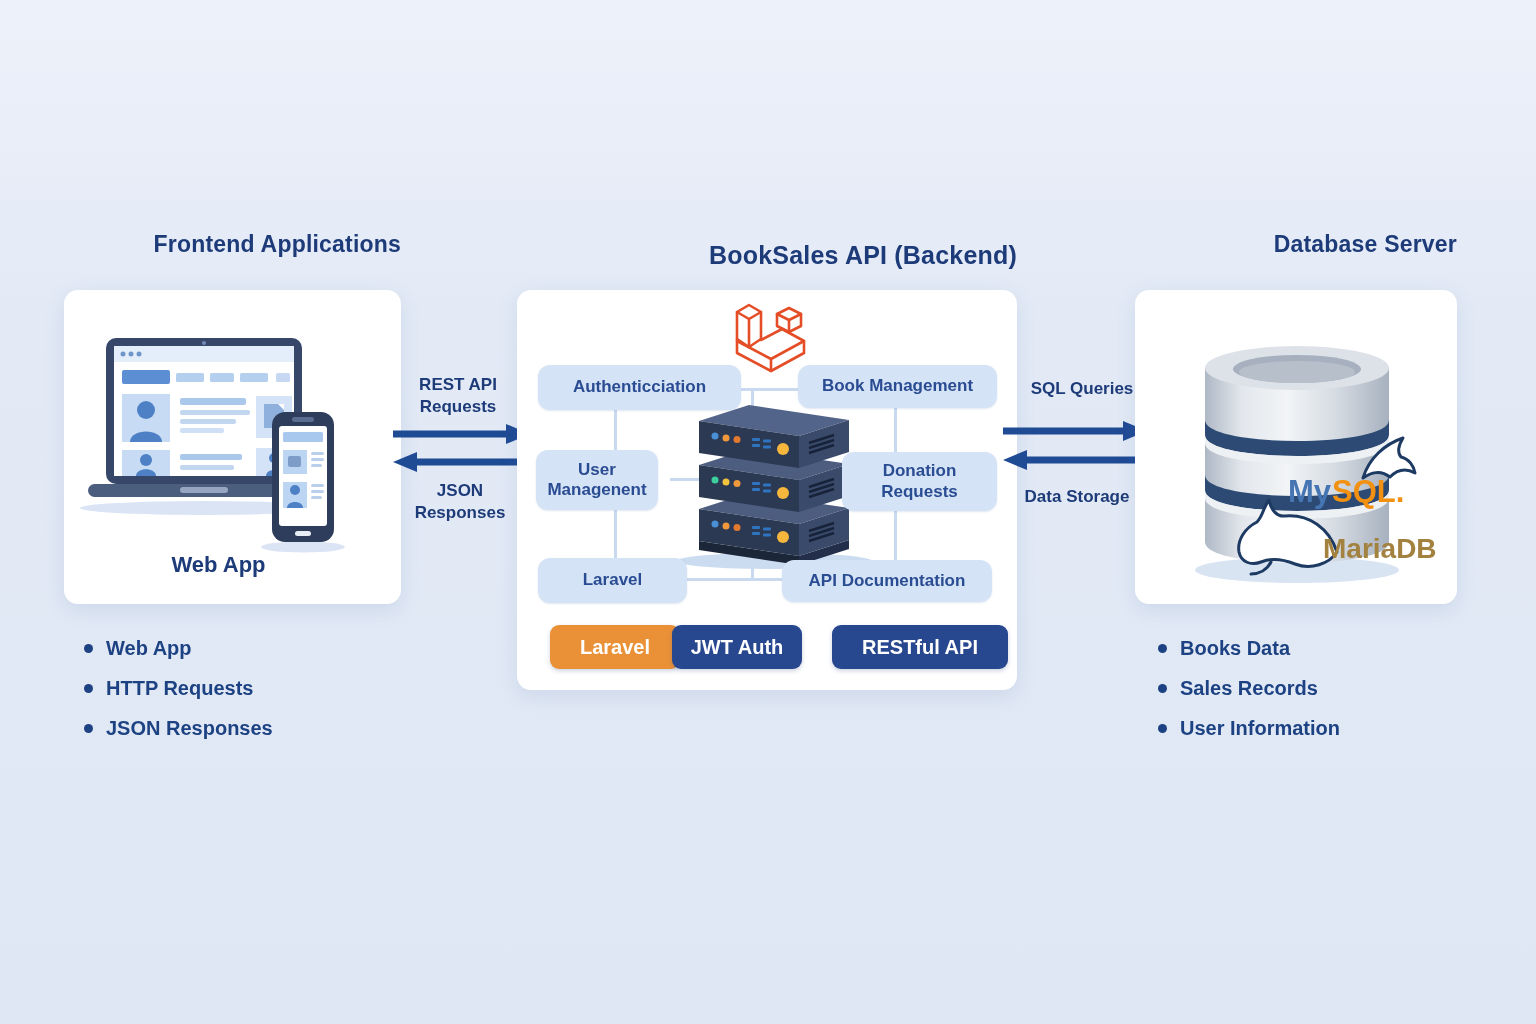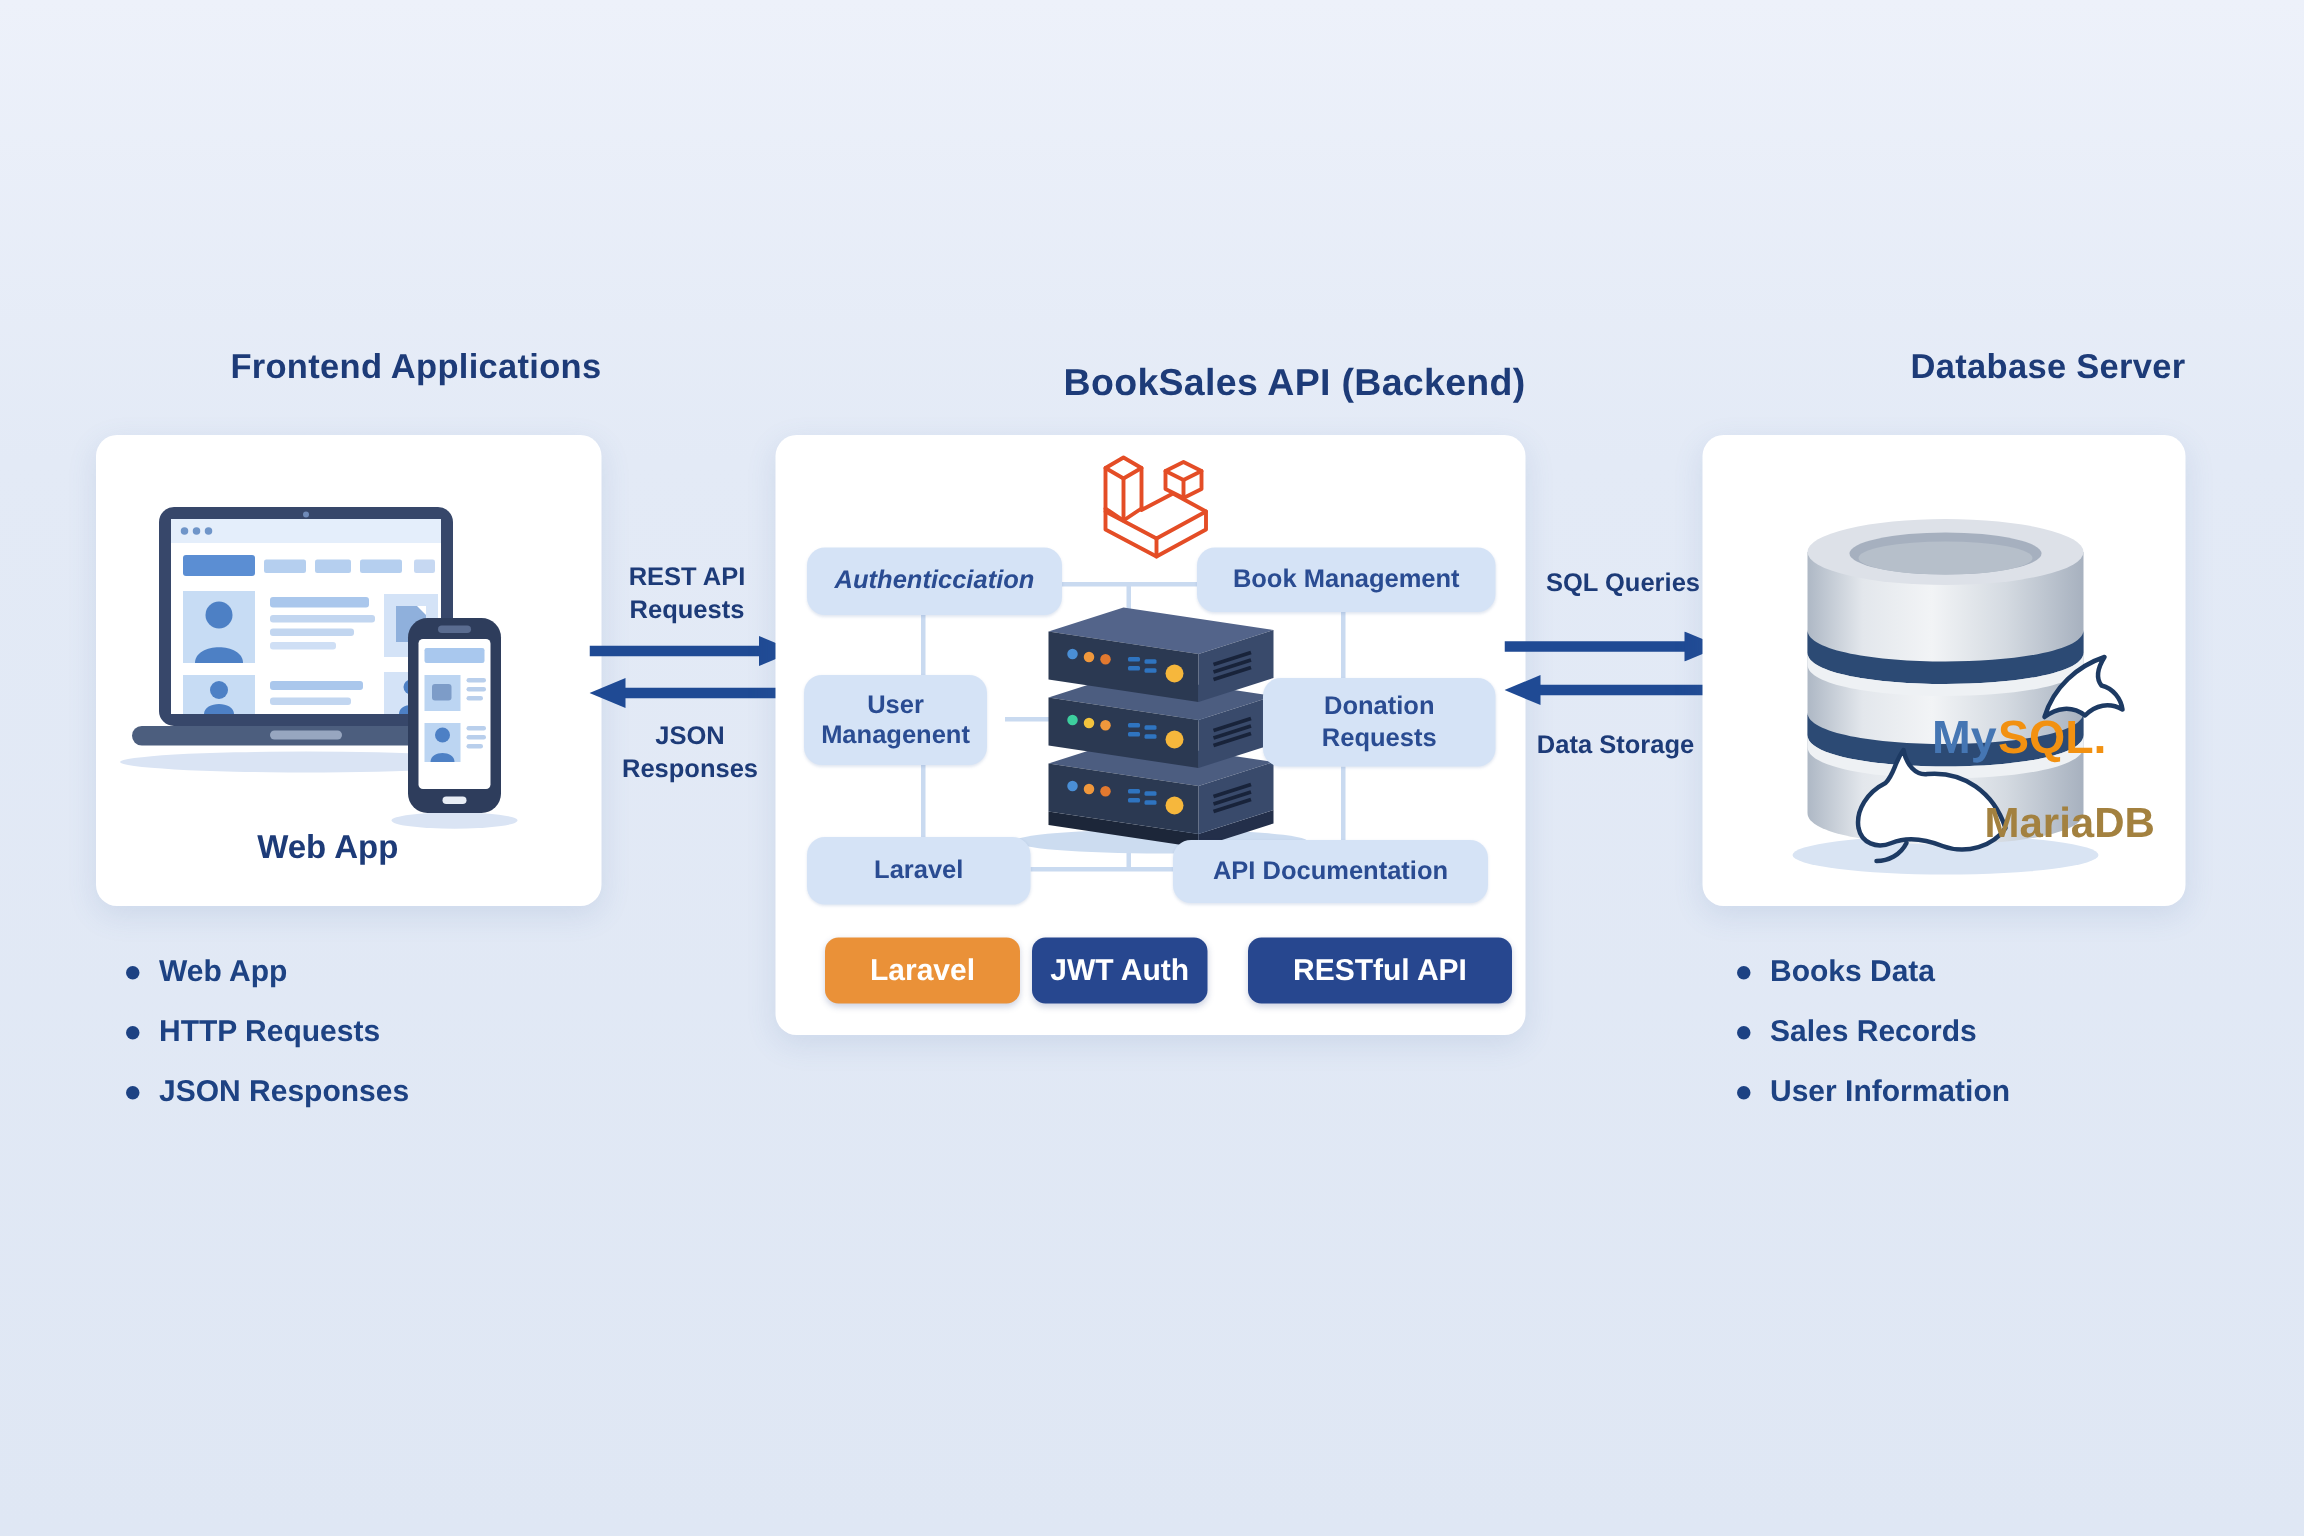--- a/index.html
+++ b/index.html
@@ -34,34 +34,34 @@
 
   
   .cline{ position:absolute; background:#c9daf0; }
 
   .module{
     position:absolute; background:#d5e3f6; border-radius:12px;
     display:flex; align-items:center; justify-content:center; text-align:center;
     color:#2a4c92; font-weight:700; font-size:17px; line-height:1.2;
     box-shadow:0 1px 2px rgba(90,120,180,.18);
   }
-  #mod-auth    { left:21px;  top:75px;  width:170px; height:45px;font-style:italic; }
+  #mod-auth    { left:21px;  top:75px;  width:203px; height:45px; }
   #mod-book    { left:281px; top:75px;  width:199px; height:43px; }
   #mod-user    { left:19px;  top:160px; width:122px; height:60px; padding:0 26px;}
   #mod-donation{ left:325px; top:162px; width:155px; height:59px; padding:0 20px;}
   #mod-laravel { left:21px;  top:268px; width:149px; height:45px; }
   #mod-docs    { left:265px; top:270px; width:210px; height:42px; }
 
   .badge{
     position:absolute; height:44px; border-radius:9px; color:#ffffff;
     display:flex; align-items:center; justify-content:center;
     font-size:20px; font-weight:800; box-shadow:0 2px 4px rgba(60,80,140,.25);
   }
   #badge-laravel{ left:33px;  top:335px; width:130px; background:#ea9138; }
-  #badge-jwt    { left:171px; top:335px; width:117px; background:#27478f; }
+  #badge-jwt    { left:155px; top:335px; width:130px; background:#27478f; }
   #badge-rest   { left:315px; top:335px; width:176px; background:#27478f; }
 
   .flow-label{
     position:absolute; text-align:center; color:#1d3b78;
     font-size:17px; font-weight:800; line-height:1.3;
   }
   #lbl-rest { left:406px; top:374px;  width:104px; }
   #lbl-json { left:408px; top:480px;  width:104px; }
   #lbl-sql  { left:1012px; top:378px; width:140px; }
   #lbl-data { left:1007px; top:486px; width:140px; }

